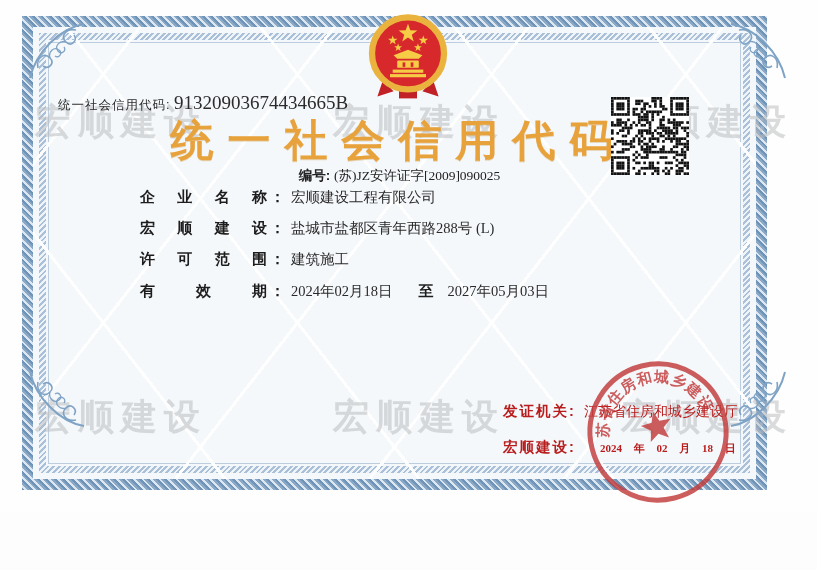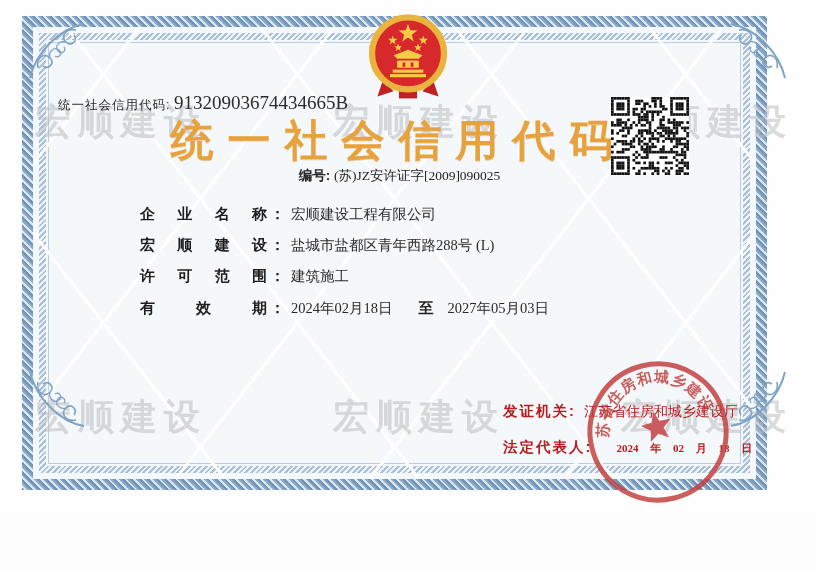--- a/index.html
+++ b/index.html
@@ -30,21 +30,21 @@
   .content{position:absolute;inset:0;z-index:2;}
   .credit{position:absolute;left:58px;top:92px;font-size:12.5px;color:#2b2b2b;}
   .credit .lab{font-weight:400;letter-spacing:1px;}
   .credit .val{font-family:"Liberation Serif",serif;font-size:19px;}
   .title{position:absolute;left:0;right:20px;top:112px;text-align:center;
       font-size:43px;font-weight:700;letter-spacing:14px;color:#e8a23c;
       text-shadow:0 1px 0 rgba(180,120,20,.25);}
   .licno{position:absolute;left:0;right:30px;top:167px;text-align:center;font-size:13.5px;color:#222;}
   .licno .lab{font-weight:700;margin-left:12px;}
   .licno .val{font-family:"Liberation Serif",serif;}
-  .rows{position:absolute;left:140px;top:205px;width:470px;}
+  .rows{position:absolute;left:140px;top:188px;width:470px;}
   .row{position:relative;height:31.2px;font-size:15px;color:#1d1d1d;white-space:nowrap;}
   .row .lab{display:inline-block;width:128px;font-weight:700;text-align:justify;text-align-last:justify;
       vertical-align:top;letter-spacing:1px;}
   .row .colon{font-weight:700;margin:0 6px 0 2px;}
   .row .val{font-family:"Liberation Serif",serif;font-size:14.5px;color:#2a2a2a;}
   .row .to{font-weight:700;margin:0 14px 0 26px;}
   .issuer,.issuedate{position:absolute;left:503px;font-size:14.5px;color:#b91c1c;white-space:nowrap;}
   .issuer{top:402px;}
   .issuedate{top:438px;}
   .issuer .lab,.issuedate .lab{font-weight:700;letter-spacing:2px;}
@@ -571,21 +571,21 @@
       <div class="row">
         <span class="lab">有效期</span><span class="colon">：</span><span class="val">2024年02月18日</span><span class="to">至</span><span class="val">2027年05月03日</span>
       </div>
     </div>
 
     <div class="issuer">
       <span class="lab">发证机关:</span>
       <span class="val">江苏省住房和城乡建设厅</span>
     </div>
     <div class="issuedate">
-      <span class="lab">法定代表人:</span>
+      <span class="lab">宏顺建设:</span>
       <span class="val">2024 年 02 月 18 日</span>
     </div>
 
   </div>
 
   <svg class="seal" viewBox="0 0 150 150">
     <defs>
       <path id="sealArc" d="M 25 75 A 50 50 0 0 1 125 75" fill="none"></path>
     </defs>
     <circle cx="75" cy="75" r="68" fill="none" stroke="#c23b3b" stroke-width="5"></circle>

